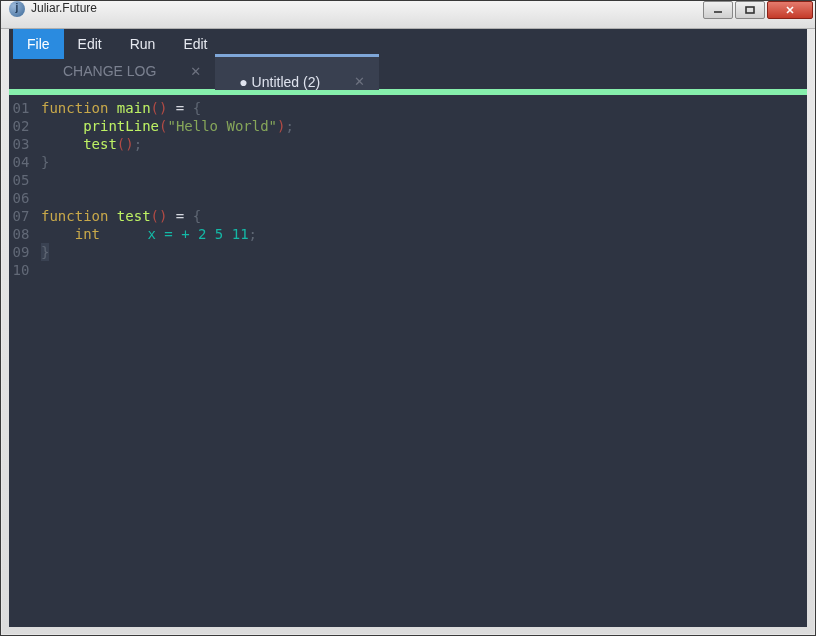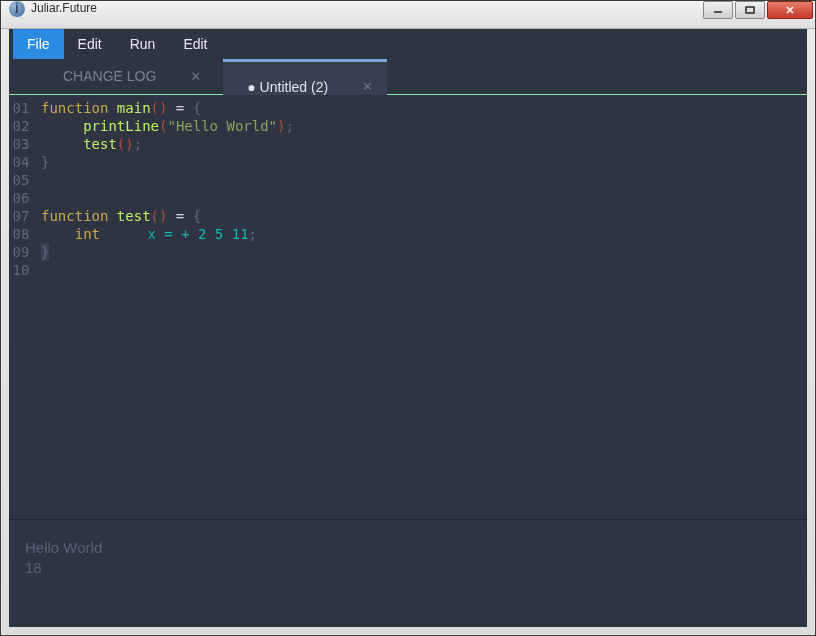--- a/index.html
+++ b/index.html
@@ -66,22 +66,21 @@
     display: flex; align-items: center; padding: 0 14px;
     color: #e6e9f0; font-size: 14px;
   }
   .menu-item.active {
     background: #2a8be0; color: #ffffff;
   }
 
   .tabbar {
     height: 36px; display: flex; align-items: flex-end;
     padding-left: 30px; background: #2e3442;
-    border-bottom: 1px solid #86efac;
-    gap: 8px;
+    border-bottom: 6px solid #86efac;
   }
   .tab {
     height: 36px; display: flex; align-items: center;
     padding: 0 10px 0 24px; gap: 10px;
     background: transparent; color: #7b8190;
     font-size: 14px; position: relative;
   }
   .tab .tab-close { color: #6d7280; font-size: 13px; padding: 0 4px; margin-left: 20px; }
   .tab.active {
     background: #394050; color: #dfe3ee;
@@ -186,19 +185,15 @@
           <pre><span class="cl-fn">     test</span><span class="cl-pn">()</span><span class="cl-sc">;</span></pre>
           <pre><span class="cl-br">}</span></pre>
           <pre>&nbsp;</pre>
           <pre>&nbsp;</pre>
           <pre><span class="cl-kw">function </span><span class="cl-fn">test</span><span class="cl-pn">()</span><span class="cl-id"> = </span><span class="cl-br">{</span></pre>
           <pre><span class="cl-id">    </span><span class="cl-ty">int </span><span class="cl-n">x = + 2 5 11</span><span class="cl-sc">;</span></pre>
           <pre><span class="cl-br hl">}</span></pre>
         </div>
     </div>
 
-    <div class="output" id="output">
-        <div>Hello World</div>
-        <div>18</div>
-      </div>
 
   </div>
 </div>
 
 </body></html>

